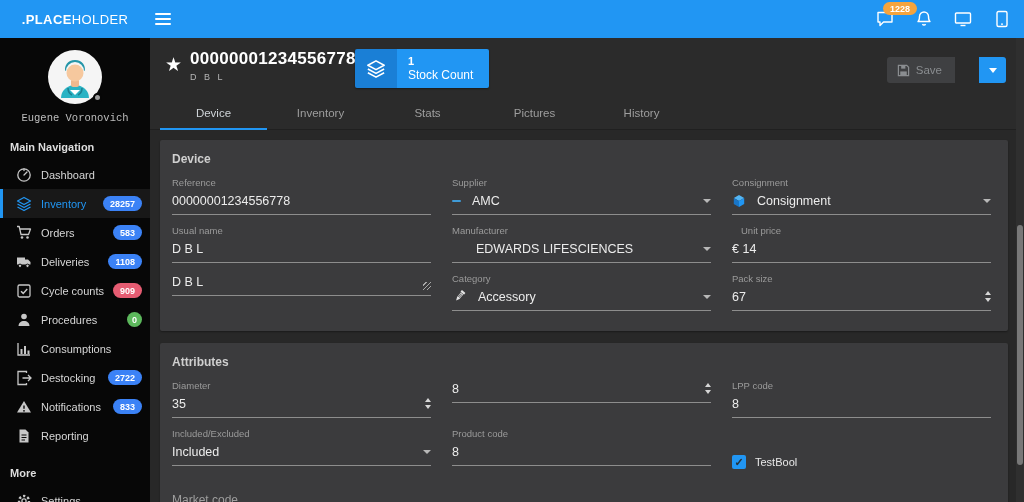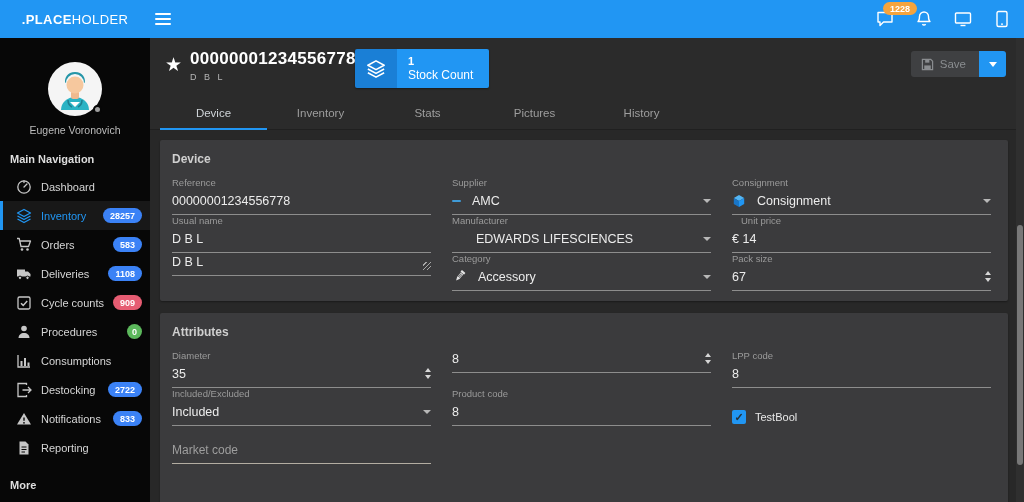--- a/index.html
+++ b/index.html
@@ -13,21 +13,21 @@
   .brand b { font-weight:bold; }
   .hamburger { margin-left:5px; width:16px; display:flex; flex-direction:column; gap:3px; cursor:pointer; background:none; border:none; }
   .hamburger span { display:block; height:2px; background:#fff; border-radius:1px; }
   .topbar-right { margin-left:auto; display:flex; align-items:center; gap:21px; padding-right:13px; }
   .tb-icon { position:relative; width:18px; height:18px; cursor:pointer; }
   .chat-badge { position:absolute; top:-8px; left:7px; background:#f5a43d; color:#fff;
                 font-size:9px; font-weight:bold; padding:1.5px 7px; border-radius:8px; white-space:nowrap; }
 
   
   .sidebar { position:absolute; top:38px; left:0; width:150px; bottom:0; background:#070707; color:#c7c7c7; z-index:10; }
-  .avatar-wrap { text-align:center; padding-top:24px; }
+  .avatar-wrap { text-align:center; padding-top:12px;font-family:Liberation Mono, monospace; }
   .avatar { width:54px; height:54px; border-radius:50%; margin:0 auto; position:relative; }
   .status-dot { position:absolute; right:0; bottom:2px; width:9px; height:9px; border-radius:50%;
                 background:#9e9e9e; border:2px solid #070707; }
   .user-name { font-size:10.5px; color:#bdbdbd; margin-top:8px; }
   .nav-section { font-size:11px; font-weight:bold; color:#dedede; padding:17px 10px 7px; }
   .nav-item { height:29px; display:flex; align-items:center; padding-right:8px; cursor:pointer;
               border-left:3px solid transparent; }
   .nav-item .nicon { width:16px; height:16px; margin:0 9px 0 13px; color:#c7c7c7; flex:none; }
   .nav-item .nicon svg { width:100%; height:100%; display:block; }
   .nav-item .lbl { font-size:11px; flex:1; color:#d6d6d6; }
@@ -46,38 +46,38 @@
   .page-title { font-size:17px; font-weight:bold; color:#fff; letter-spacing:.3px; }
   .page-subtitle { font-size:9px; color:#b5b5b5; letter-spacing:2.5px; margin-top:3px; }
 
   .stock-btn { position:absolute; left:205px; top:11px; display:flex; height:39px; border-radius:2px;
                overflow:hidden; cursor:pointer; box-shadow:0 1px 2px rgba(0,0,0,.4); }
   .stock-icon-seg { width:42px; background:#1a7fd6; display:flex; align-items:center; justify-content:center; }
   .stock-text-seg { background:#2196f3; color:#fff; padding:5px 16px 5px 11px; }
   .stock-num { font-size:11px; font-weight:bold; line-height:14px; }
   .stock-lbl { font-size:12px; line-height:15px; }
 
-  .save-group { position:absolute; right:18px; top:13px; display:flex; }
+  .save-group { position:absolute; right:18px; top:19px; display:flex;gap:24px; }
   .save-btn { background:#3f4042; color:#8a8d90; font-size:11.5px; border:none; height:26px;
               padding:0 13px 0 10px; border-radius:3px 0 0 3px; display:flex; align-items:center; gap:6px; cursor:pointer; }
   .save-caret { background:#2196f3; border:none; width:27px; height:26px; border-radius:0 3px 3px 0;
                 display:flex; align-items:center; justify-content:center; cursor:pointer; }
   .tri-down-w { width:0; height:0; border-left:4px solid transparent; border-right:4px solid transparent; border-top:5px solid #fff; }
 
   .tabs { position:absolute; bottom:-1px; left:10px; display:flex; }
   .tab { width:107px; text-align:center; font-size:11.5px; color:#9e9e9e; padding:8px 0 9px;
          border-bottom:2px solid transparent; cursor:pointer; }
   .tab.active { color:#cfd4d8; border-bottom-color:#2196f3; }
 
   
   .content { padding:10px 16px 0 10px; }
   .card { background:#3b3b3d; border-radius:2px; margin-bottom:12px; box-shadow:0 1px 2px rgba(0,0,0,.35); }
   .card-title { font-size:12px; font-weight:bold; color:#cfcfcf; padding:12px 12px 11px; }
   .grid { display:grid; grid-template-columns:1fr 1fr 1fr; column-gap:21px; padding:0 17px 10px 12px; }
-  .field { }
+  .field { margin-bottom:10px; }
   .f-label { font-size:9.5px; color:#9b9b9b; margin-bottom:4px; min-height:11px; }
   .f-label.indent { padding-left:9px; }
   .f-value { display:flex; align-items:center; font-size:12.5px; color:#ececec;
              border-bottom:1px solid #8d8d8d; padding-bottom:5px; min-height:23px; cursor:text; }
   .f-value .txt { flex:1; }
   .f-value .txt.num { text-align:left; }
   .v-icon { margin-right:11px; flex:none; display:flex; align-items:center; }
   .caret-down { width:0; height:0; border-left:4px solid transparent; border-right:4px solid transparent;
                 border-top:4.5px solid #b8b8b8; margin-left:8px; flex:none; }
   .spinner { display:flex; flex-direction:column; gap:2.5px; margin-left:7px; flex:none; cursor:pointer; }

